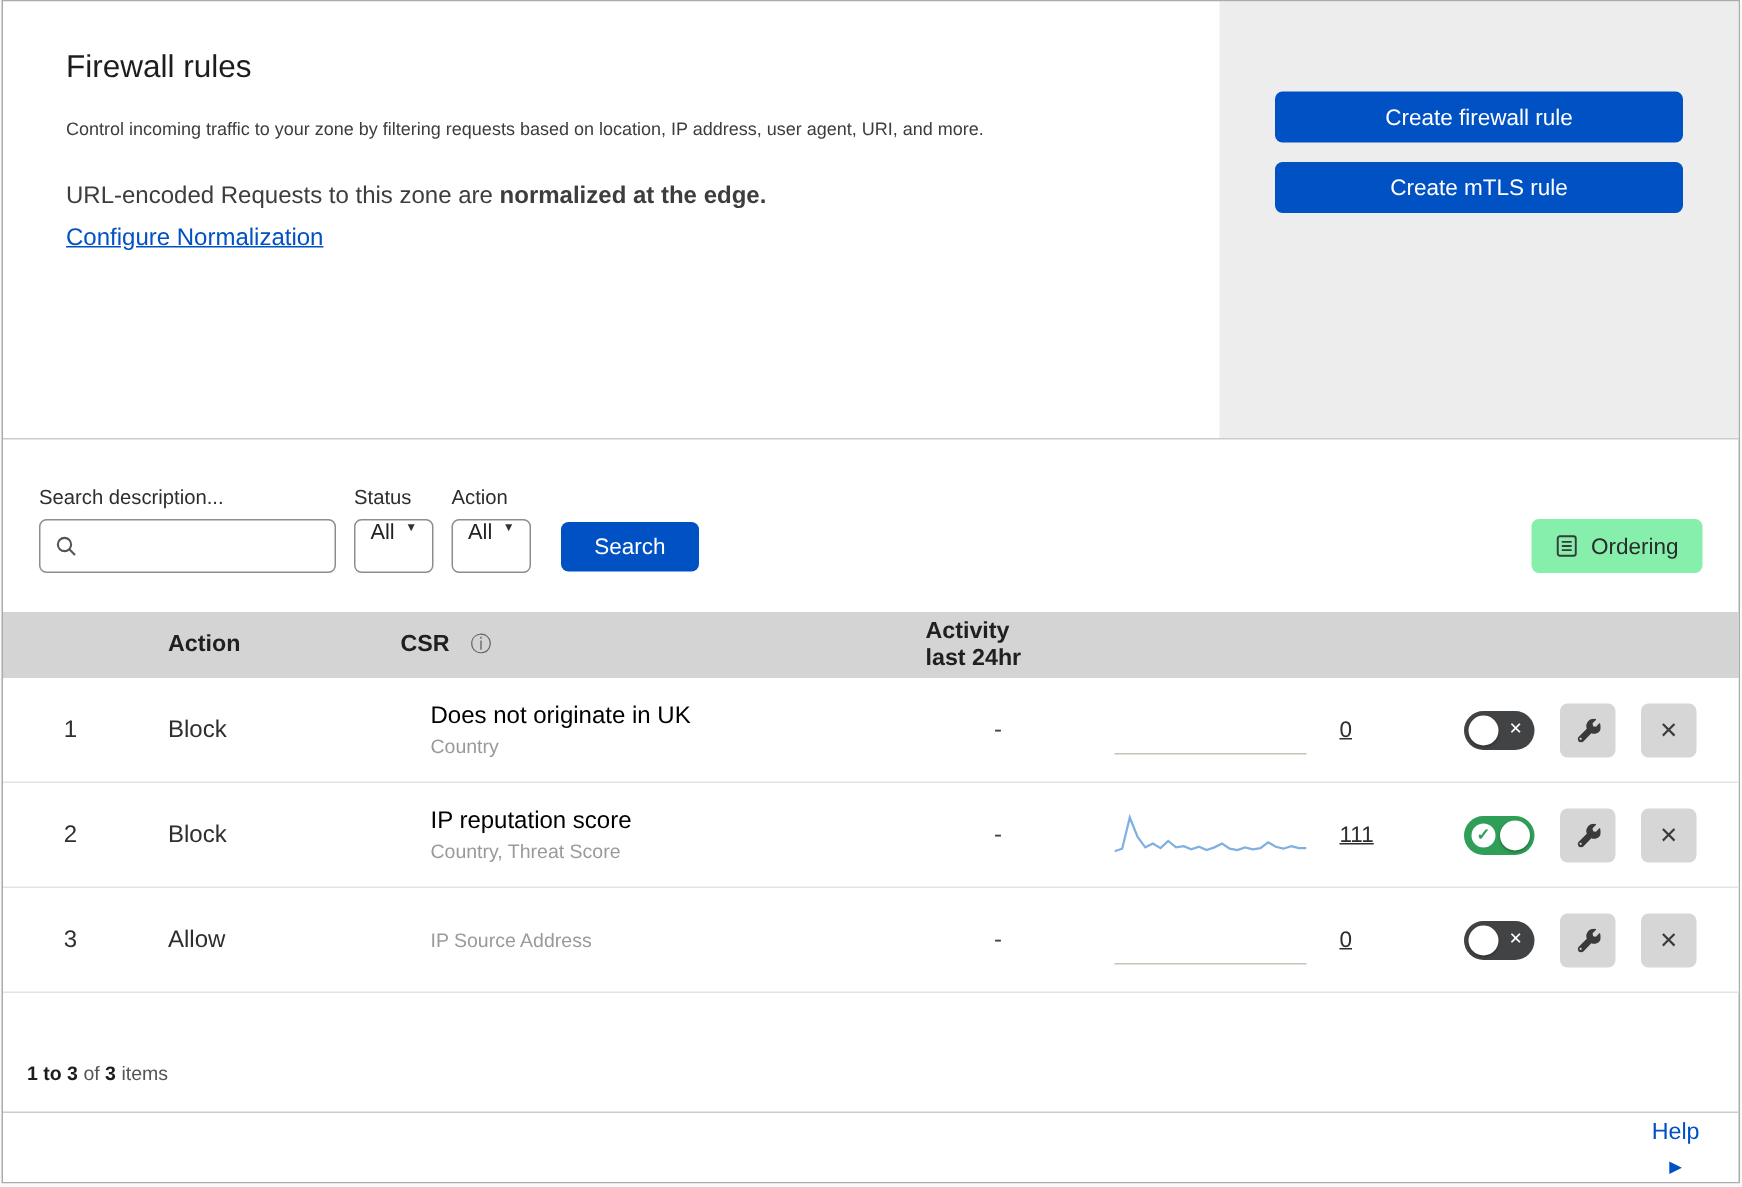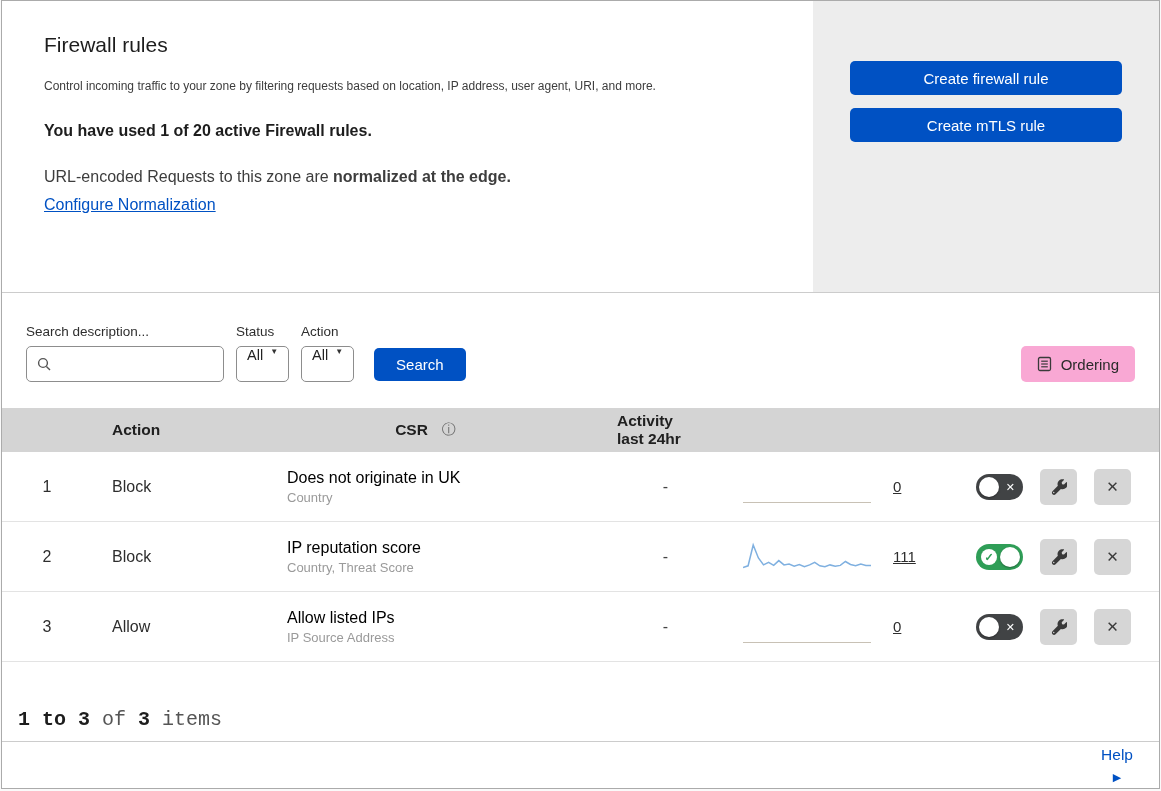--- a/index.html
+++ b/index.html
@@ -20,28 +20,28 @@
   
   .filters{display:flex;align-items:flex-end;padding:18px 24px 26px 24px;box-sizing:border-box;height:115px;flex:0 0 auto;}
   .fgroup{display:flex;flex-direction:column;margin-right:12px;}
   .flabel{font-size:13.5px;color:#2e2e2e;margin-bottom:7px;}
   .search-box{width:198px;height:36px;border:1px solid #8d8d8d;border-radius:5px;display:flex;align-items:center;padding:0 10px;box-sizing:border-box;background:#fff;}
   .search-box input{border:none;outline:none;flex:1;font-family:inherit;font-size:14px;margin-left:6px;min-width:0;}
   .select{height:36px;border:1px solid #8d8d8d;border-radius:5px;background:#fff;display:flex;align-items:flex-start;gap:7px;padding:0 10px;font-size:14.5px;color:#222;cursor:pointer;box-sizing:border-box;}
   .caret{font-size:8px;color:#333;}
   .search-btn{height:33px;padding:0 22px;margin-left:8px;margin-bottom:1px;}
   .spacer{flex:1;}
-  .ordering-btn{height:36px;padding:0 16px;background:#f9a8d4;border:none;border-radius:5px;font-family:inherit;font-size:15px;color:#2b2b2b;display:flex;align-items:center;gap:9px;cursor:pointer;}
+  .ordering-btn{height:36px;padding:0 16px;background:#86efac;border:none;border-radius:5px;font-family:inherit;font-size:15px;color:#2b2b2b;display:flex;align-items:center;gap:9px;cursor:pointer;}
 
   
   .thead,.trow{display:grid;grid-template-columns:90px 175px 325px 90px 250px 1fr;align-items:center;box-sizing:border-box;}
   .thead{background:#d4d4d4;height:44px;font-weight:700;font-size:15.5px;color:#202020;flex:0 0 auto;}
   .th-action{padding-left:20px;}
   .th-desc{padding-left:20px;}
-  .th-csr{text-align:right;padding-right:8px;display:flex;justify-content:center;align-items:center;gap:14px;}
+  .th-csr{text-align:right;padding-right:8px;display:flex;justify-content:flex-start;align-items:center;gap:14px;}
   .info-icon{font-size:14px;color:#666;font-weight:400;}
   .th-activity{padding-left:25px;}
   .trow{height:70px;border-bottom:1px solid #e3e3e3;background:#fff;}
   .col-priority{text-align:center;font-size:16px;color:#2e2e2e;}
   .col-action{padding-left:20px;font-size:16px;color:#2e2e2e;}
   .col-desc{padding-left:20px;}
   .desc-main{font-size:16px;color:#000000;margin-bottom:3px;cursor:pointer;}
   .desc-sub{font-size:13px;color:#9a9a9a;}
   .col-csr{text-align:right;padding-right:14px;font-size:16px;color:#444;}
   .col-activity{display:flex;align-items:center;padding-left:25px;}
@@ -56,37 +56,36 @@
   .toggle.off{background:#414345;}
   .toggle.off .knob{left:3px;}
   .toggle.off .t-x{position:absolute;right:8px;top:50%;transform:translateY(-50%);color:#fff;font-size:11px;line-height:1;}
   .toggle.on{background:#2f9e57;}
   .toggle.on .knob{right:3px;}
   .toggle.on .t-check{position:absolute;left:5px;top:50%;transform:translateY(-50%);width:16px;height:16px;border-radius:50%;background:#fff;color:#2f9e57;font-size:11px;line-height:16px;text-align:center;font-weight:700;}
 
   .icon-btn{width:37px;height:36px;background:#d6d6d6;border:none;border-radius:5px;display:flex;align-items:center;justify-content:center;cursor:pointer;color:#3a3a3a;font-size:15px;font-family:inherit;flex:0 0 auto;}
 
   
-  .table-footer{padding:46px 0 0 16px;font-size:20px;color:#555;flex:1;font-family:Liberation Mono, monospace;}
+  .table-footer{padding:46px 0 0 16px;font-size:13px;color:#555;flex:1;}
   .table-footer b{color:#1d1d1d;}
   .help-bar{border-top:1px solid #ccc;height:47px;display:flex;align-items:center;justify-content:flex-end;padding-right:26px;box-sizing:border-box;flex:0 0 auto;}
   .help-link{color:#0051c3;font-size:15.5px;display:flex;align-items:center;gap:7px;text-decoration:none;cursor:pointer;flex-direction:column;}
   .help-arrow{font-size:11px;}
   svg{display:block;}
 </style>
 </head>
 <body>
 
 <div class="page">
 
   <div class="header">
     <div class="header-left">
       <h1 class="page-title">Firewall rules</h1>
       <p class="desc">Control incoming traffic to your zone by filtering requests based on location, IP address, user agent, URI, and more.</p>
-      <p class="usage">You have used 1 of 20 active Firewall rules.</p>
       <p class="norm"><span>URL-encoded Requests to this zone are </span><b>normalized at the edge.</b></p>
       <a class="link" href="#">Configure Normalization</a>
     </div>
     <div class="header-right">
       <button class="btn-primary">Create firewall rule</button>
       <button class="btn-primary">Create mTLS rule</button>
     </div>
   </div>
 
   <div class="filters">
@@ -206,21 +205,20 @@
         <button class="icon-btn">
           <span>✕</span>
         </button>
       </div>
     </div>
 
     <div class="trow">
       <div class="col-priority">3</div>
       <div class="col-action">Allow</div>
       <div class="col-desc">
-        <div class="desc-main">Allow listed IPs</div>
         <div class="desc-sub">IP Source Address</div>
       </div>
       <div class="col-csr">-</div>
       <div class="col-activity">
         <div class="spark flat"></div>
         <a class="activity-count" href="#">0</a>
       </div>
       <div class="col-controls">
         <div class="toggle off">
 

